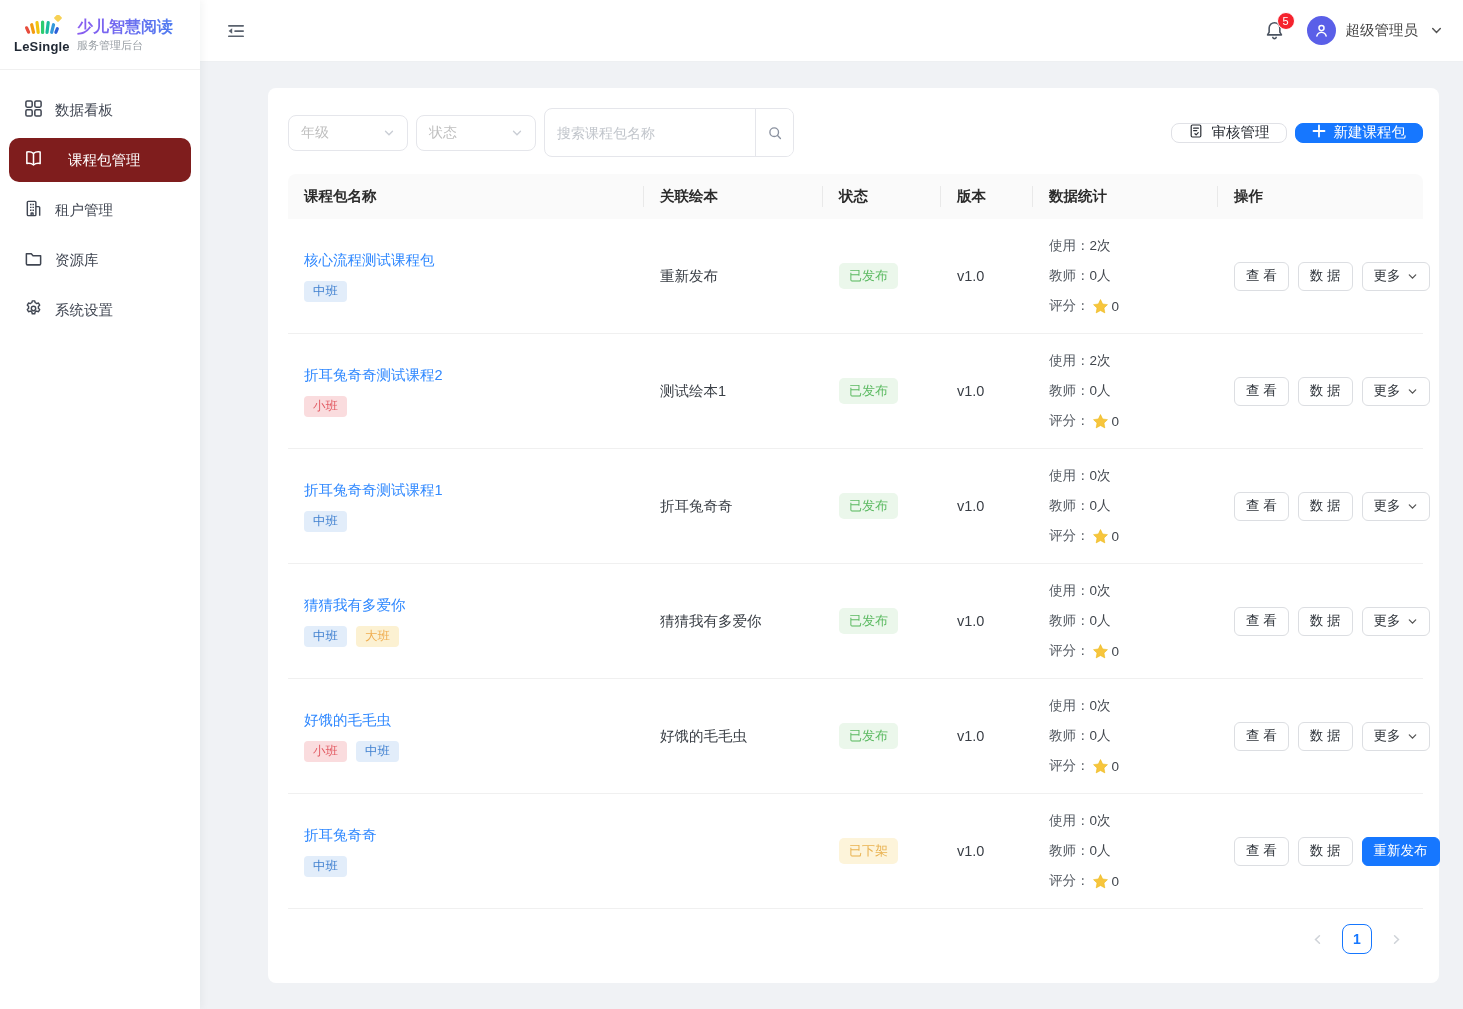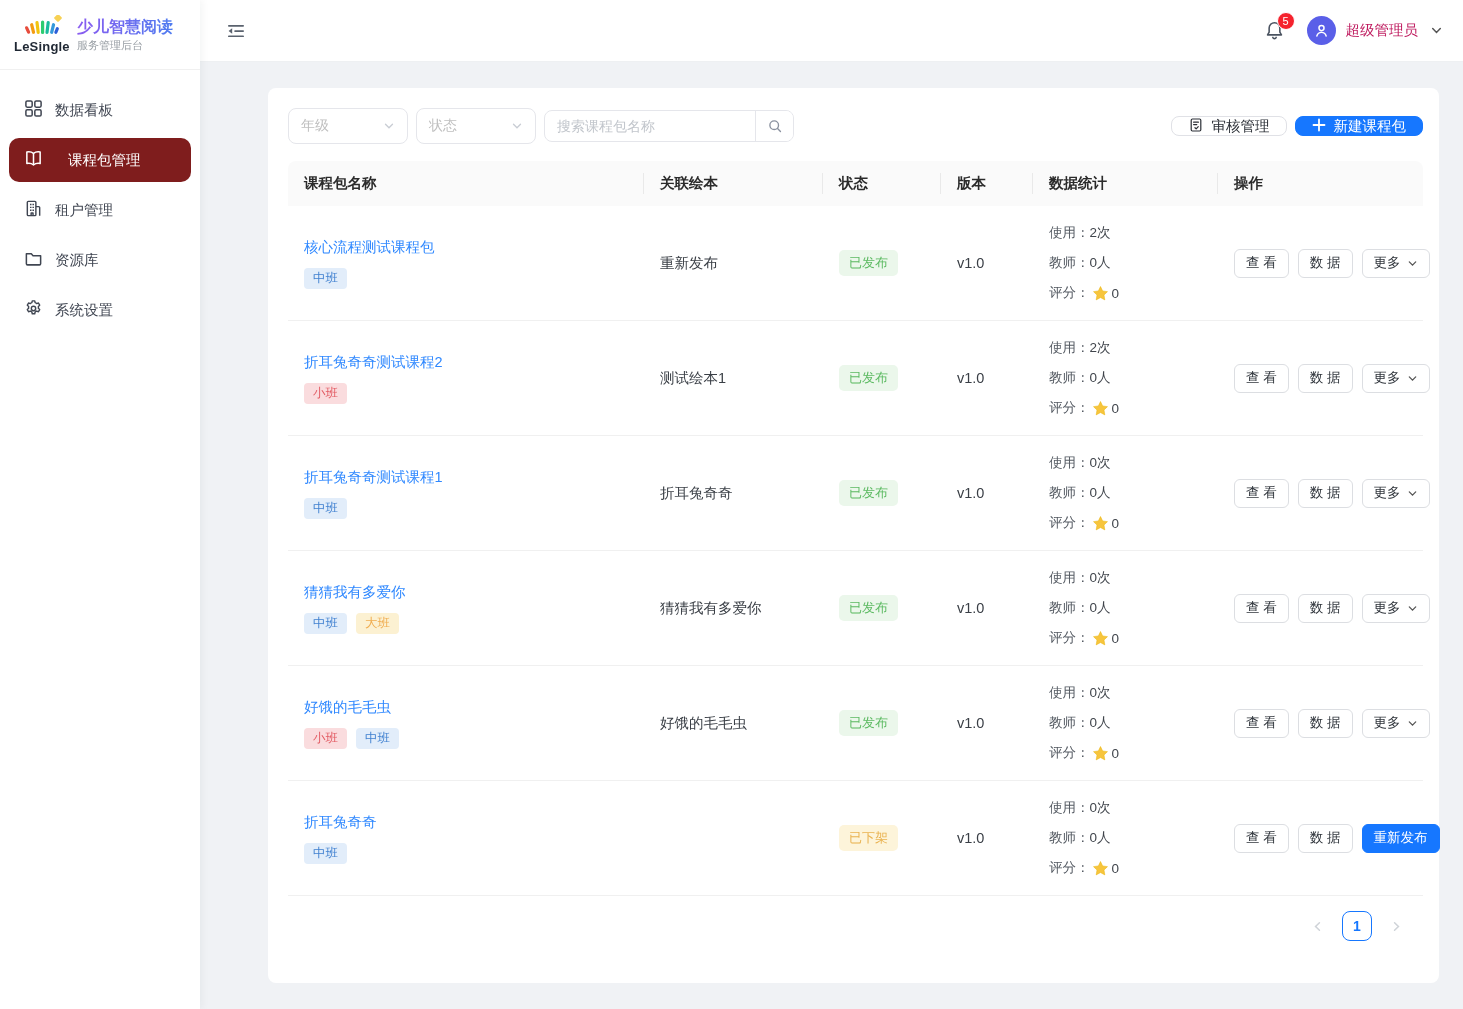--- a/index.html
+++ b/index.html
@@ -32,32 +32,32 @@
     border-bottom:1px solid #eef0f2; display:flex; align-items:center;
     padding:0 20px 0 26px; z-index:4; }
   .collapse-btn { color:#5a626e; cursor:pointer; display:flex; }
   .topbar-right { margin-left:auto; display:flex; align-items:center; gap:10px; }
   .bell-wrap { position:relative; margin-right:12px; cursor:pointer; color:#4a5360; display:flex; }
   .badge { position:absolute; top:-8px; right:-10px; min-width:18px; height:18px; border-radius:9px;
     background:#f5222d; color:#fff; font-size:11px; display:flex; align-items:center;
     justify-content:center; padding:0 4px; border:1px solid #fff; }
   .avatar { width:29px; height:29px; border-radius:50%; background:#5a5fe8; display:flex;
     align-items:center; justify-content:center; }
-  .user-name { font-size:14.5px; color:#be185d; }
+  .user-name { font-size:14.5px; color:#404040; }
   .user-caret { color:#555; display:flex; margin-left:2px; cursor:pointer; }
   
   .main { position:absolute; left:200px; top:62px; right:0; bottom:0; padding:26px 24px;margin-left:44px; }
   .card { background:#fff; border-radius:8px; height:100%; padding:20px 16px 0 20px; }
   
   .toolbar { display:flex; align-items:center; gap:8px; }
   .select { width:120px; height:36px; border:1px solid #e5e6eb; border-radius:8px;
     display:flex; align-items:center; justify-content:space-between; padding:0 12px;
     color:#bfbfbf; cursor:pointer; background:#fff; }
   .select .sel-caret { color:#c9cdd4; display:flex; }
-  .search-box { width:250px; height:32px; border:1px solid #e5e6eb; border-radius:8px;
+  .search-box { width:250px; height:49px; border:1px solid #e5e6eb; border-radius:8px;
     display:flex; align-items:center; overflow:hidden; background:#fff; }
   .search-box input { flex:1; border:none; outline:none; padding:0 12px; font-size:14px;
     color:#333; font-family:inherit; min-width:0; }
   .search-box input::placeholder { color:#c2c6cc; }
   .search-btn { width:38px; height:100%; border-left:1px solid #e5e6eb; display:flex;
     align-items:center; justify-content:center; color:#8a919f; cursor:pointer; background:#fff; }
   .toolbar-spacer { flex:1; }
   .btn { height:20px; border-radius:8px; display:inline-flex; align-items:center; gap:8px;
     padding:0 16px; font-size:14.5px; cursor:pointer; border:1px solid #e0e1e6;
     background:#fff; color:#2b2f36; font-family:inherit; }

